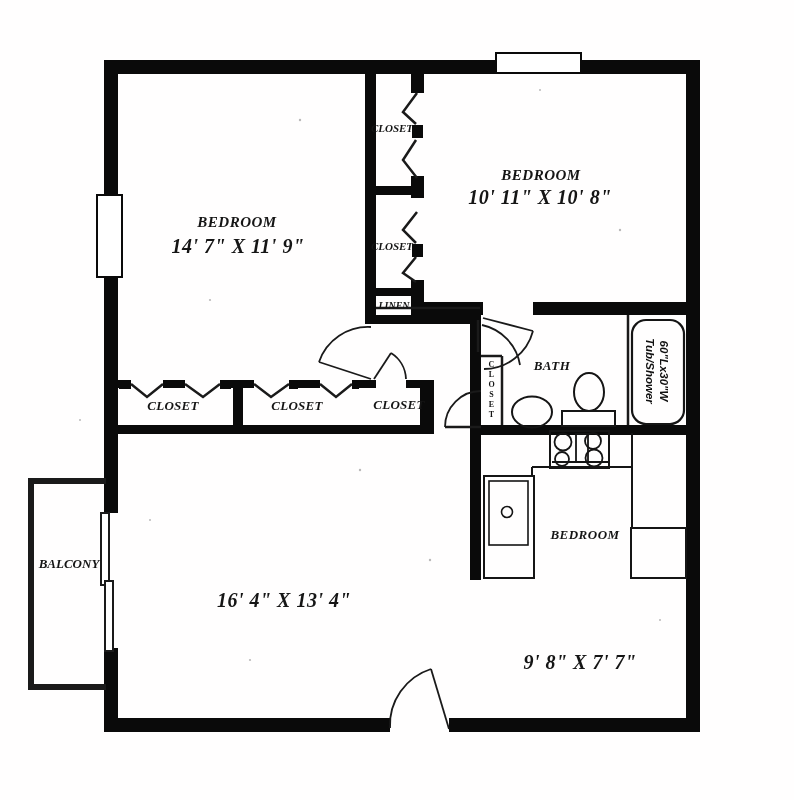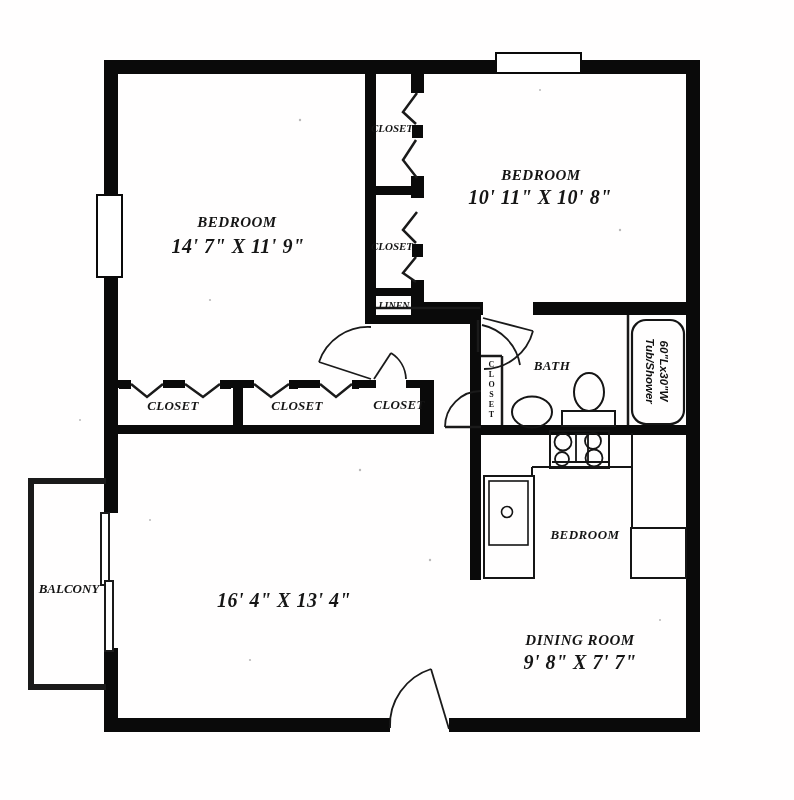--- a/index.html
+++ b/index.html
@@ -176,26 +176,25 @@
   </svg>
 
   <div class="lbl room-name" style="left:237px;top:223px">BEDROOM</div>
   <div class="lbl room-dims" style="left:238px;top:246px">14' 7" X 11' 9"</div>
 
   <div class="lbl room-name" style="left:541px;top:176px">BEDROOM</div>
   <div class="lbl room-dims" style="left:540px;top:197px">10' 11" X 10' 8"</div>
 
   <div class="lbl room-dims" style="left:284px;top:600px">16' 4" X 13' 4"</div>
 
-  <div class="lbl room-name" style="left:580px;top:641px">DINING ROOM</div>
   <div class="lbl room-dims" style="left:580px;top:662px">9' 8" X 7' 7"</div>
 
   <div class="lbl bath-lbl" style="left:552px;top:366px">BATH</div>
   <div class="lbl kitchen-lbl" style="left:585px;top:535px">BEDROOM</div>
-  <div class="lbl balcony-lbl" style="left:69px;top:589px">BALCONY</div>
+  <div class="lbl balcony-lbl" style="left:69px;top:564px">BALCONY</div>
 
   <div class="lbl closet-lbl" style="left:173px;top:406px">CLOSET</div>
   <div class="lbl closet-lbl" style="left:297px;top:406px">CLOSET</div>
   <div class="lbl closet-lbl" style="left:399px;top:405px">CLOSET</div>
 
   <div class="lbl strip-closet-lbl" style="left:392px;top:128px">CLOSET</div>
   <div class="lbl strip-closet-lbl" style="left:392px;top:246px">CLOSET</div>
 
   <div class="lbl linen-lbl" style="left:394px;top:306px">LINEN</div>
 

